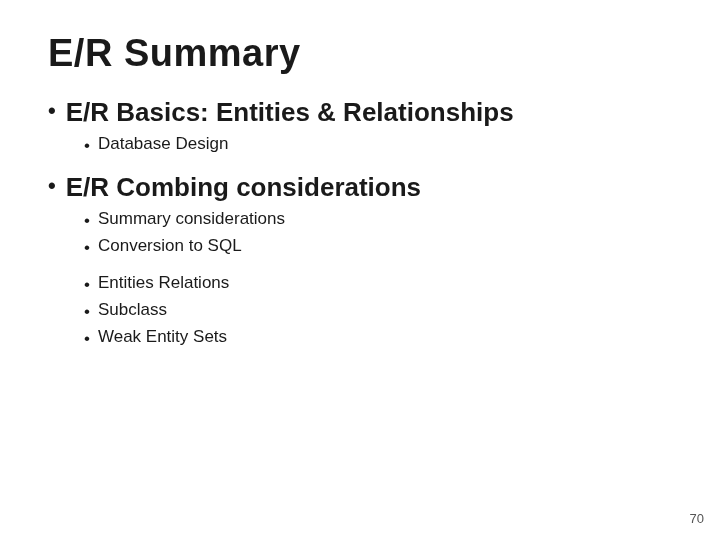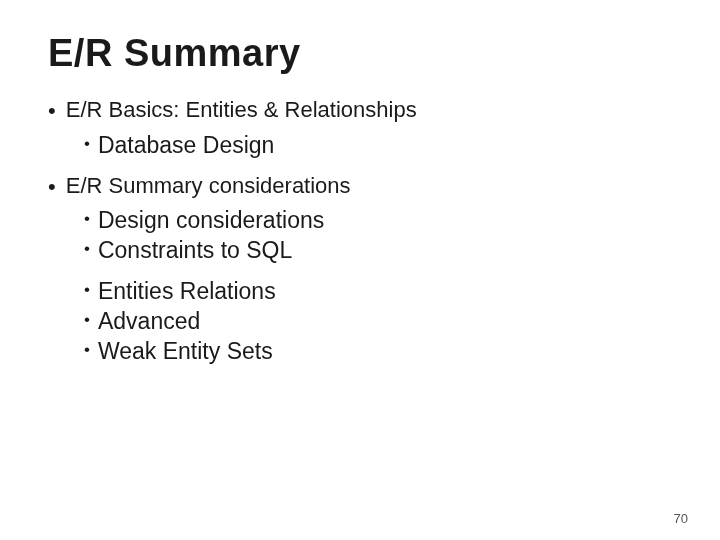--- a/index.html
+++ b/index.html
@@ -26,42 +26,42 @@
 
     .slide-title {
       font-size: 38px;
       font-weight: bold;
       color: #1a1a1a;
       margin-bottom: 22px;
       letter-spacing: 0.5px;
     }
 
     .main-bullet {
-      font-size: 22px;
-      font-weight: normal;
+      font-size: 26px;
+      font-weight: bold;
       color: #1a1a1a;
       margin-bottom: 6px;
       display: flex;
       align-items: flex-start;
     }
 
     .main-bullet::before {
       content: '•';
       margin-right: 10px;
       font-size: 22px;
       line-height: 1.3;
     }
 
     .sub-bullets {
       margin-left: 36px;
       margin-bottom: 14px;
     }
 
     .sub-bullet {
-      font-size: 23px;
+      font-size: 17px;
       font-weight: normal;
       color: #1a1a1a;
       margin-bottom: 3px;
       display: flex;
       align-items: flex-start;
     }
 
     .sub-bullet::before {
       content: '•';
       margin-right: 8px;
@@ -69,21 +69,21 @@
       line-height: 1.4;
     }
 
     .section {
       margin-bottom: 10px;
     }
 
     .page-number {
       position: absolute;
       bottom: 14px;
-      right: 32px;
+      right: 16px;
       font-size: 13px;
       color: #555555;
     }
   </style>
 </head>
 <body>
 
 <div class="slide">
   <div class="slide-title">E/R  Summary</div>
 
@@ -93,39 +93,39 @@
     </div>
     <div class="sub-bullets">
       <div class="sub-bullet">
         <span>Database Design</span>
       </div>
     </div>
   </div>
 
   <div class="section">
     <div class="main-bullet">
-      <span>E/R Summary considerations</span>
+      <span>E/R Combing considerations</span>
     </div>
     <div class="sub-bullets">
       <div class="sub-bullet">
-        <span>Design considerations</span>
+        <span>Summary considerations</span>
       </div>
       <div class="sub-bullet">
-        <span>Constraints to SQL</span>
+        <span>Conversion to SQL</span>
       </div>
     </div>
   </div>
 
   <div class="section">
     <div class="sub-bullets">
       <div class="sub-bullet">
         <span>Entities  Relations</span>
       </div>
       <div class="sub-bullet">
-        <span>Advanced</span>
+        <span>Subclass</span>
       </div>
       <div class="sub-bullet">
         <span>Weak  Entity  Sets</span>
       </div>
     </div>
   </div>
 
   <div class="page-number">70</div>
 </div>
 

